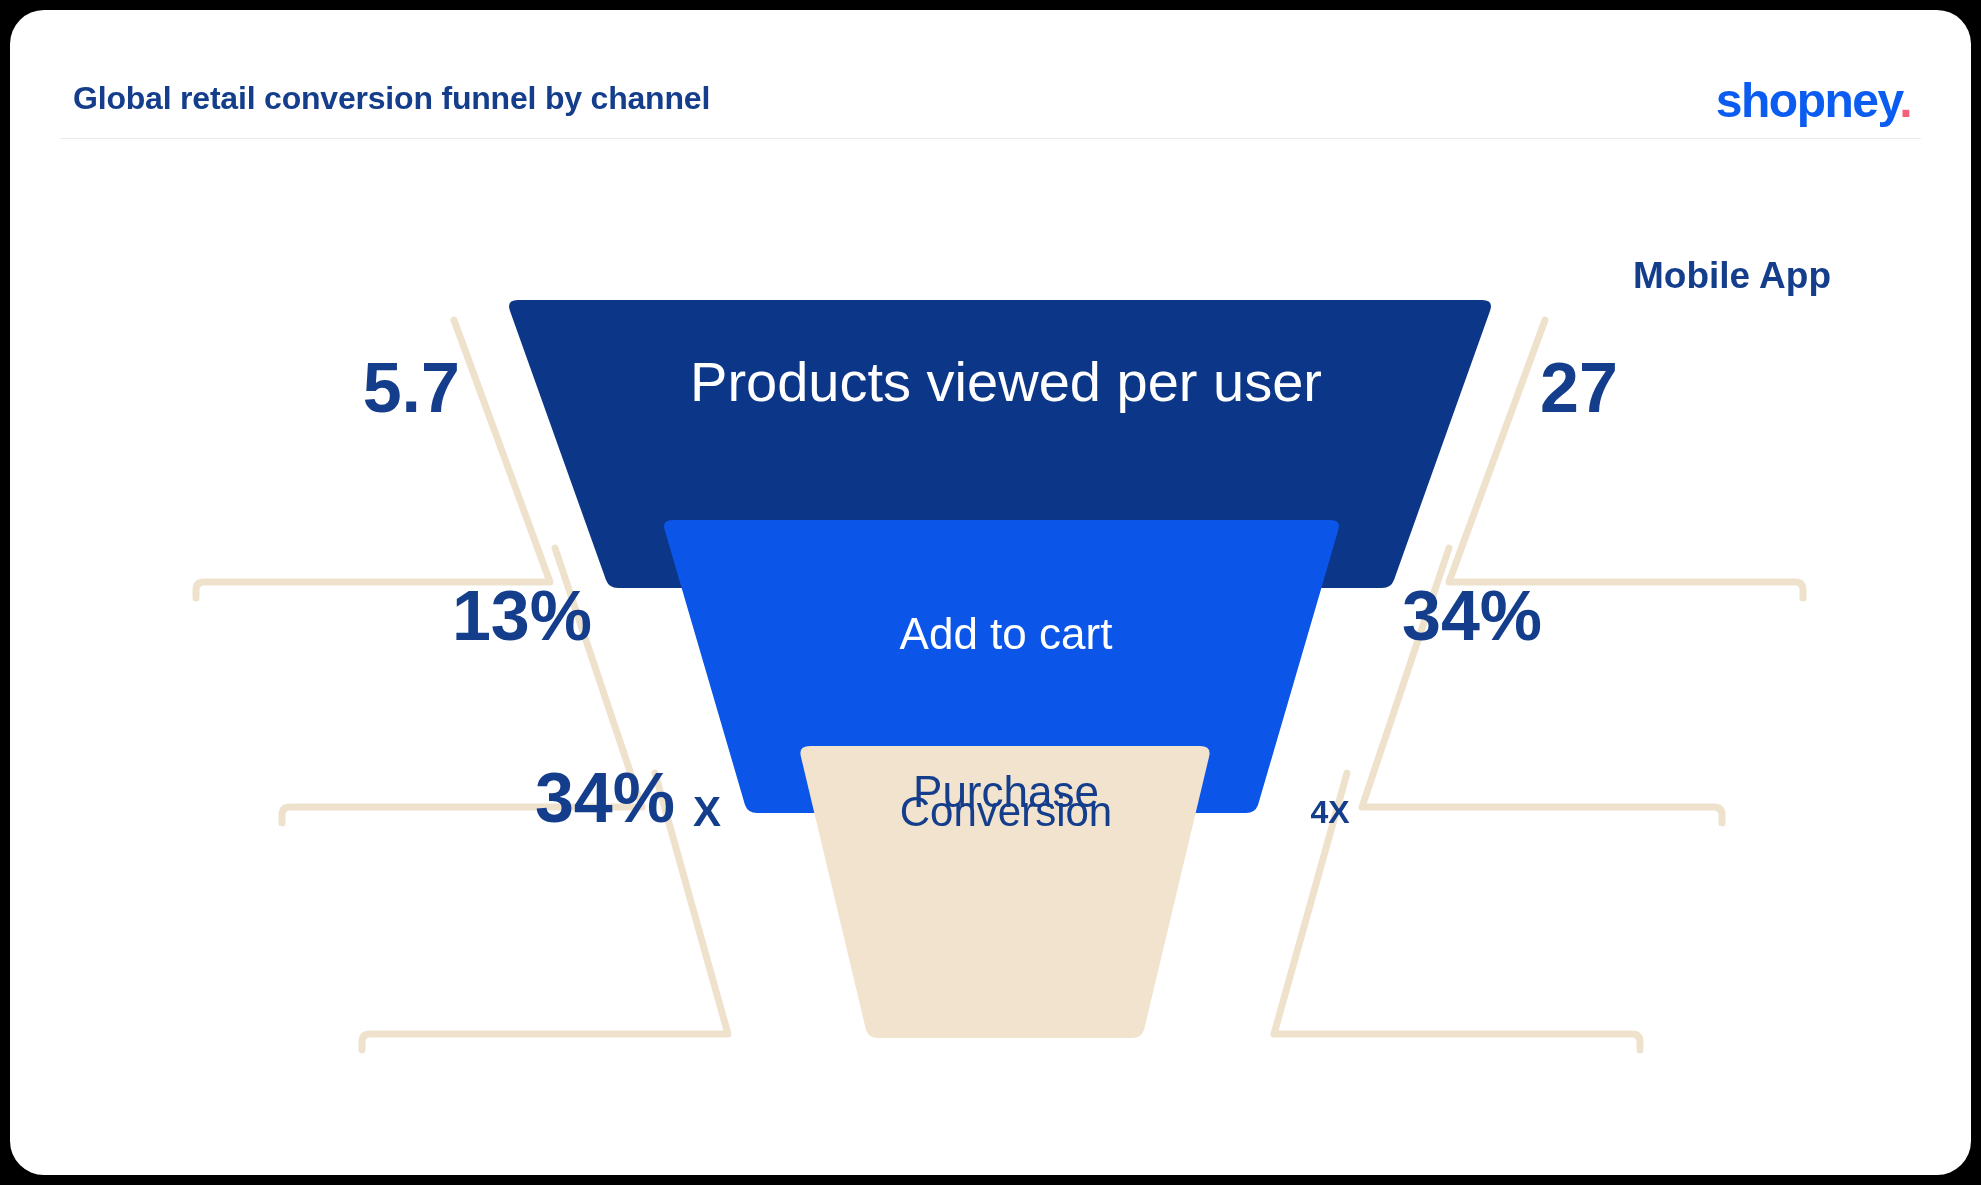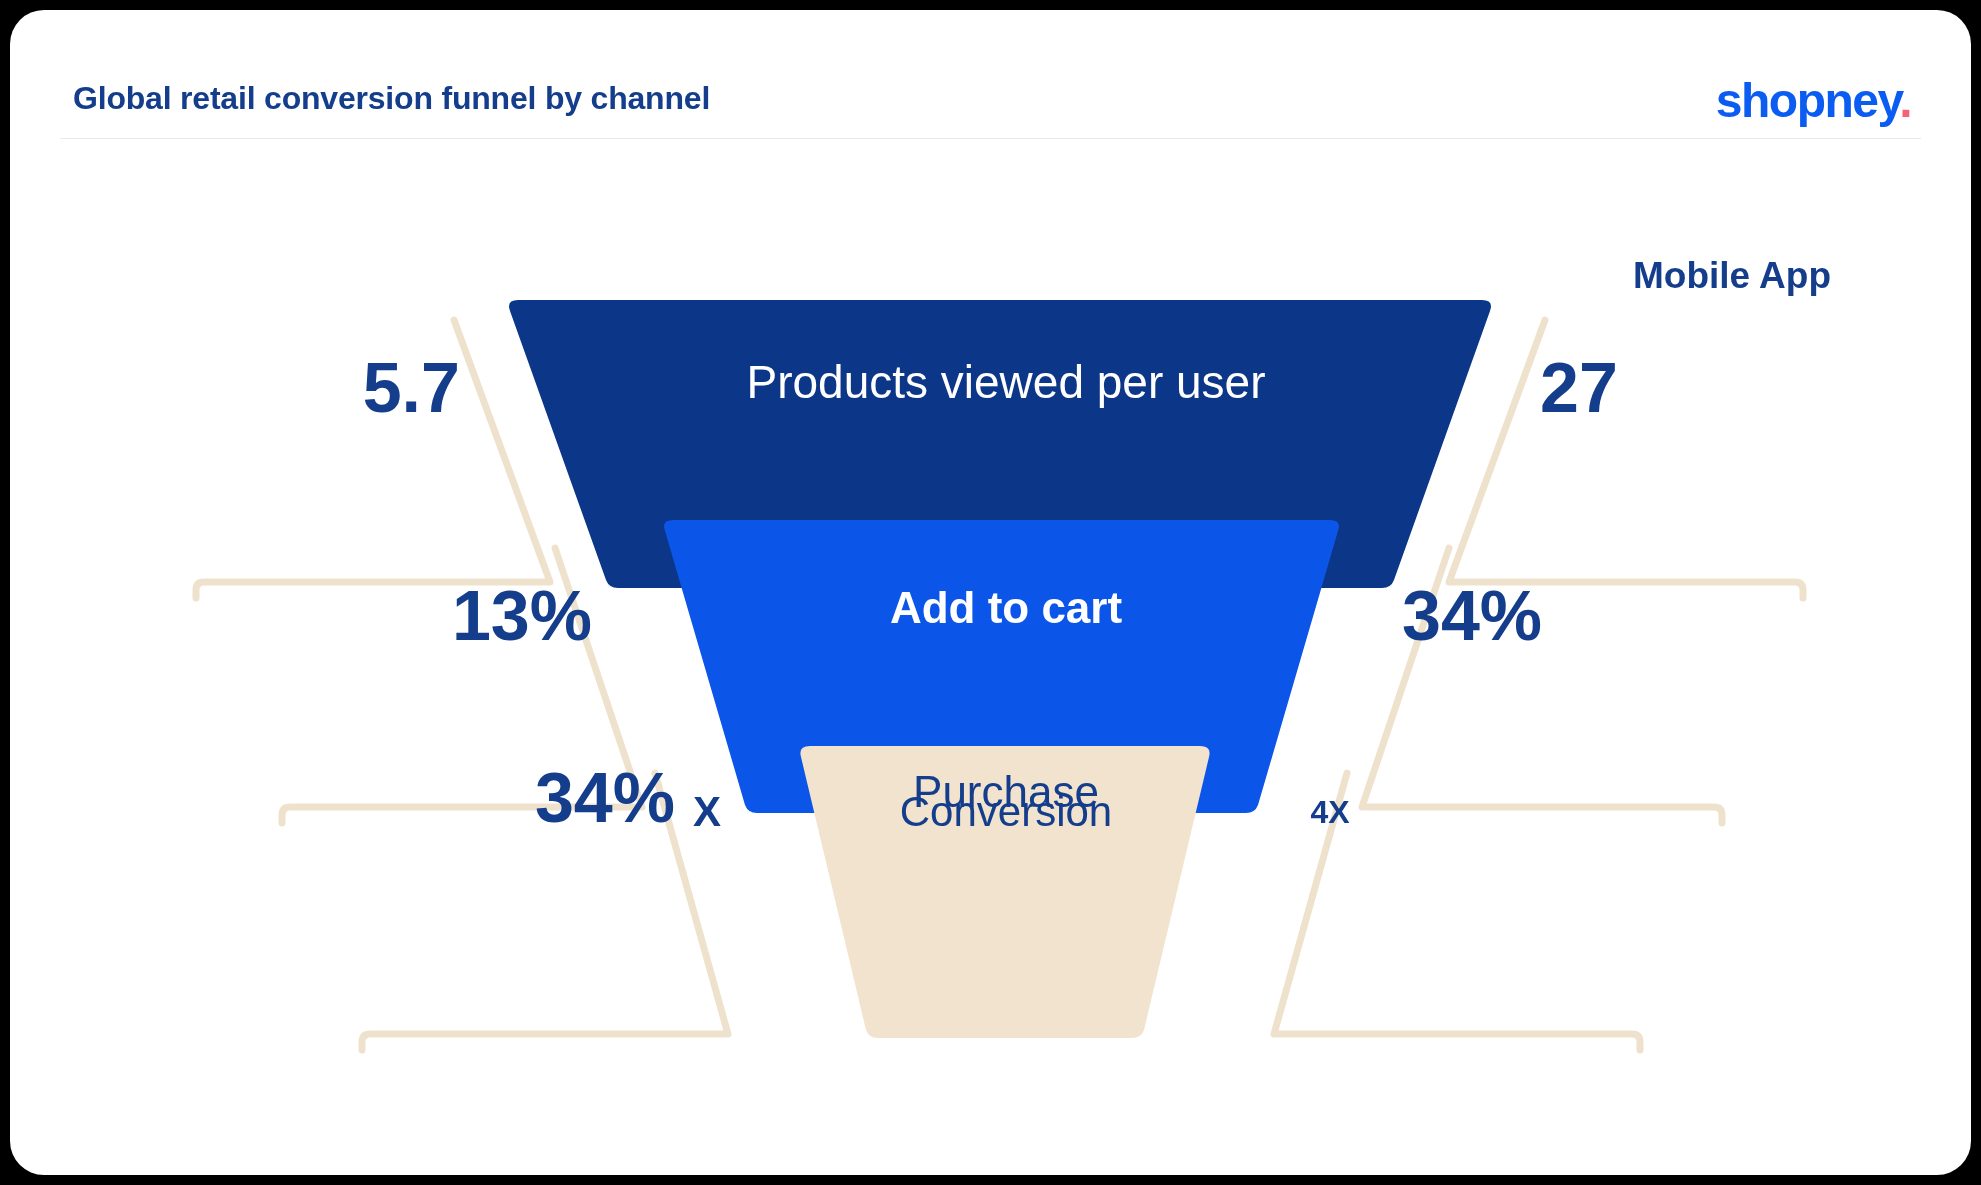--- a/index.html
+++ b/index.html
@@ -103,21 +103,21 @@
   .side-metric.left  { text-align: center;  transform: translate(-100%, -50%); }
   .side-metric.right { text-align: left;   transform: translate(0, -50%); }
 
   .band-label {
     position: absolute;
     white-space: nowrap;
     line-height: 1;
     transform: translate(-50%, -50%);
     left: 996px;
   }
-  .band-label.lg { font-size: 46px; }
+  .band-label.lg { font-size: 56px; }
   .band-label.md { font-size: 44px; }
 
   .footer-cell {
     position: absolute;
     white-space: nowrap;
     line-height: 1;
     transform: translate(-50%, -50%);
     top: 652px;
     color: #143E8C;
   }
@@ -161,21 +161,21 @@
                Q 1131 878 1134 870 L 1199 597 Q 1202 586 1190 586 Z" fill="#F2E3CE"></path>
     </svg>
 
     <div id="channel-head-right" class="channel-head">Mobile App</div>
 
     <div class="side-metric left" style="left:450px; top:228px;">5.7</div>
     <div class="band-label lg" style="top:222px; color:#FFFFFF; font-weight:normal;">Products viewed per user</div>
     <div class="side-metric right" style="left:1530px; top:228px;">27</div>
 
     <div class="side-metric left" style="left:582px; top:456px;">13%</div>
-    <div class="band-label md" style="top:448px; color:#FFFFFF; font-weight:bold;">Add to cart</div>
+    <div class="band-label md" style="top:474px; color:#FFFFFF; font-weight:normal;">Add to cart</div>
     <div class="side-metric right" style="left:1392px; top:456px;">34%</div>
 
     <div class="side-metric left" style="left:665px; top:638px;">34%</div>
     <div class="band-label md" style="top:632px; color:#143E8C; font-weight:normal;">Purchase</div>
 
     <div id="footer-left" class="footer-cell">X</div>
     <div id="footer-center" class="footer-cell">Conversion</div>
     <div id="footer-right" class="footer-cell">4X</div>
 
   </div>

